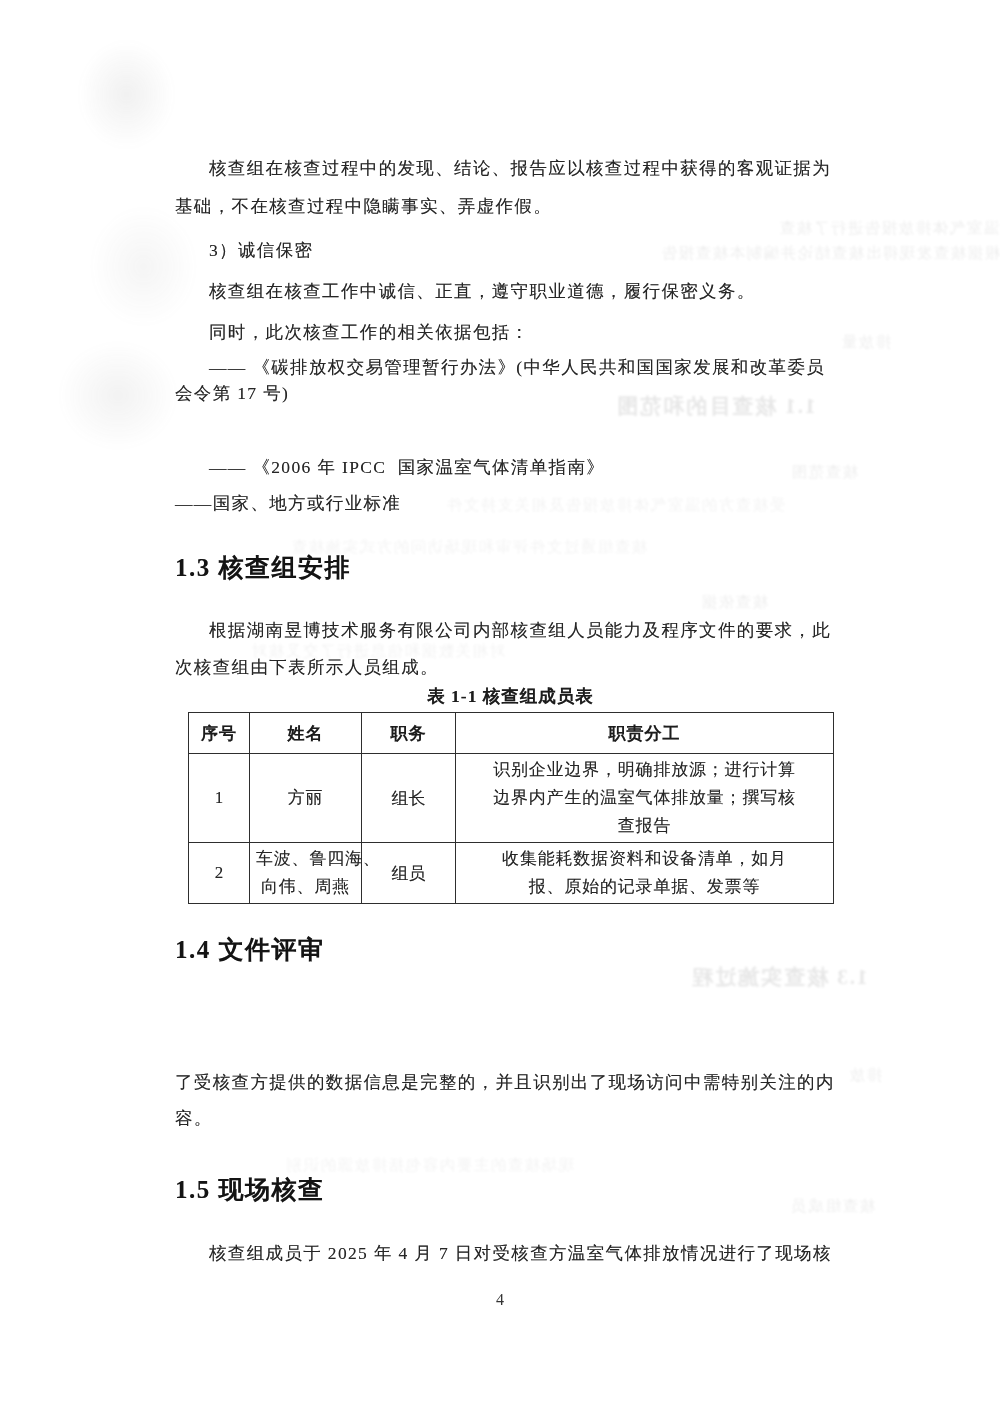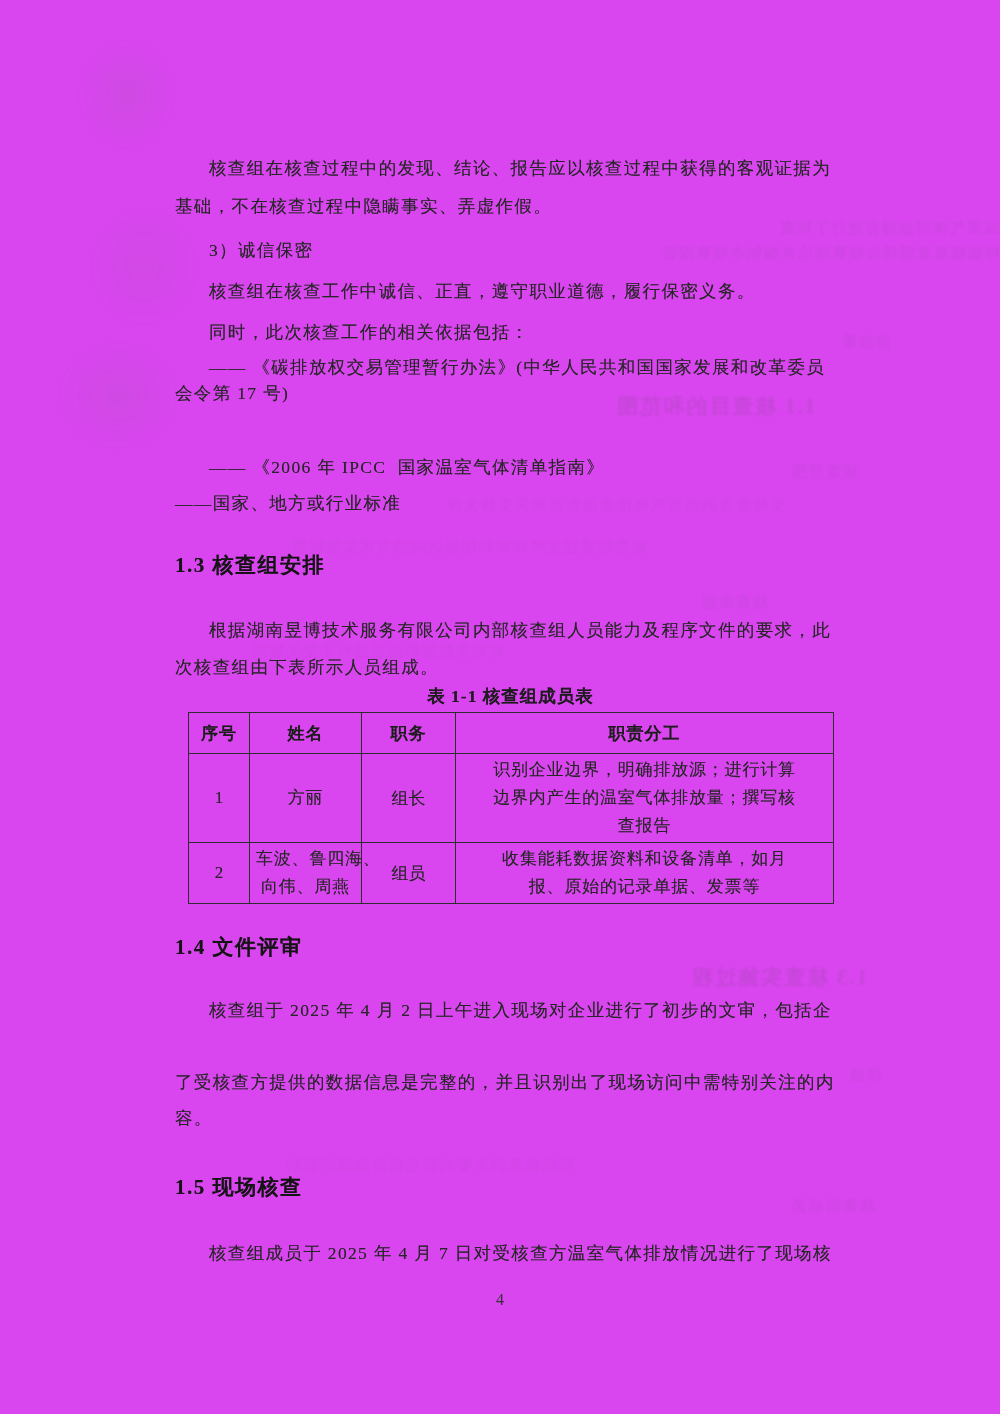--- a/index.html
+++ b/index.html
@@ -1,19 +1,19 @@
 <!DOCTYPE html>
 <html><head>
 <meta charset="utf-8">
 <style>
   * { margin:0; padding:0; box-sizing:border-box; }
   html, body { background:#ddd; }
   .page {
     position:relative; width:1000px; height:1414px; margin:0 auto;
-    background:#d946ef; overflow:hidden;
+    background:#ffffff; overflow:hidden;
     font-family:"Liberation Serif","DejaVu Serif",serif;
     color:#2a2a2a;
   }
   
   .smudge {
     position:absolute; pointer-events:none;
     filter:blur(3px);
   }
   .smudge.s1 { left:50px; top:30px; width:170px; height:430px;
     background:
@@ -29,21 +29,21 @@
   }
   .bleed.bb { font-weight:700; font-size:21px; opacity:.12; letter-spacing:2px; }
   .bleed.faint { opacity:.06; }
   
   .line {
     position:absolute; font-size:17.5px; letter-spacing:1.35px;
     white-space:pre; line-height:1.25; color:#262626;
     text-shadow:0 0 .5px rgba(40,40,40,.45);
   }
   .h {
-    position:absolute; left:175px; font-size:21px; font-weight:700;
+    position:absolute; left:175px; font-size:25px; font-weight:700;
     letter-spacing:1.5px; color:#141414; white-space:pre;
     text-shadow:0 0 .5px rgba(0,0,0,.4);
   }
   .caption {
     position:absolute; left:188px; width:645px; text-align:center;
     font-size:17.5px; font-weight:700; letter-spacing:1px; color:#1c1c1c;
     text-shadow:0 0 .5px rgba(0,0,0,.4);
   }
   table.team {
     position:absolute; left:188px; top:712px; width:645px;
@@ -138,21 +138,20 @@
       <td>组员</td>
       <td>
         <div class="cl">收集能耗数据资料和设备清单，如月</div>
         <div class="cl">报、原始的记录单据、发票等</div>
       </td>
     </tr>
   </tbody>
     </table>
 
   <div class="h" style="top:933px;">1.4 文件评审</div>
-  <div class="line" style="top:1000px; left:209px;">核查组于 2025 年 4 月 2 日上午进入现场对企业进行了初步的文审，包括企</div>
   <div class="line" style="top:1072px; left:175px;">了受核查方提供的数据信息是完整的，并且识别出了现场访问中需特别关注的内</div>
   <div class="line" style="top:1108px; left:175px;">容。</div>
 
   <div class="h" style="top:1173px;">1.5 现场核查</div>
   <div class="line" style="top:1243px; left:209px;">核查组成员于 2025 年 4 月 7 日对受核查方温室气体排放情况进行了现场核</div>
 
   <div class="pagenum">4</div>
 
 </div>
 

